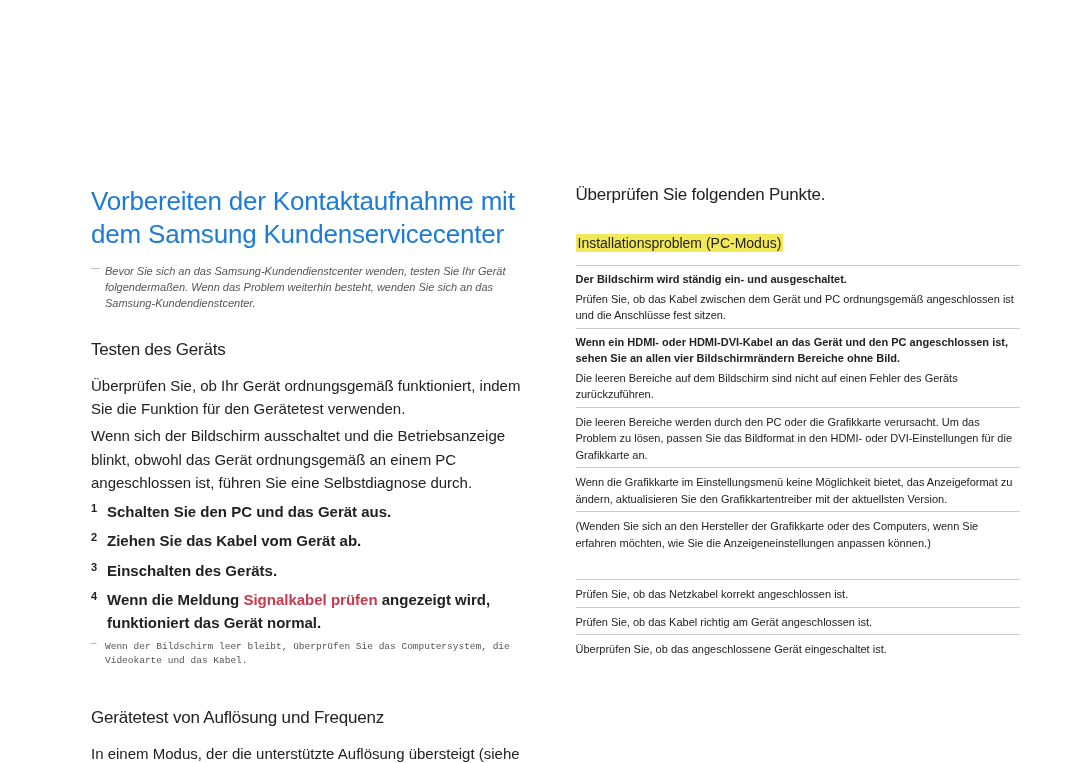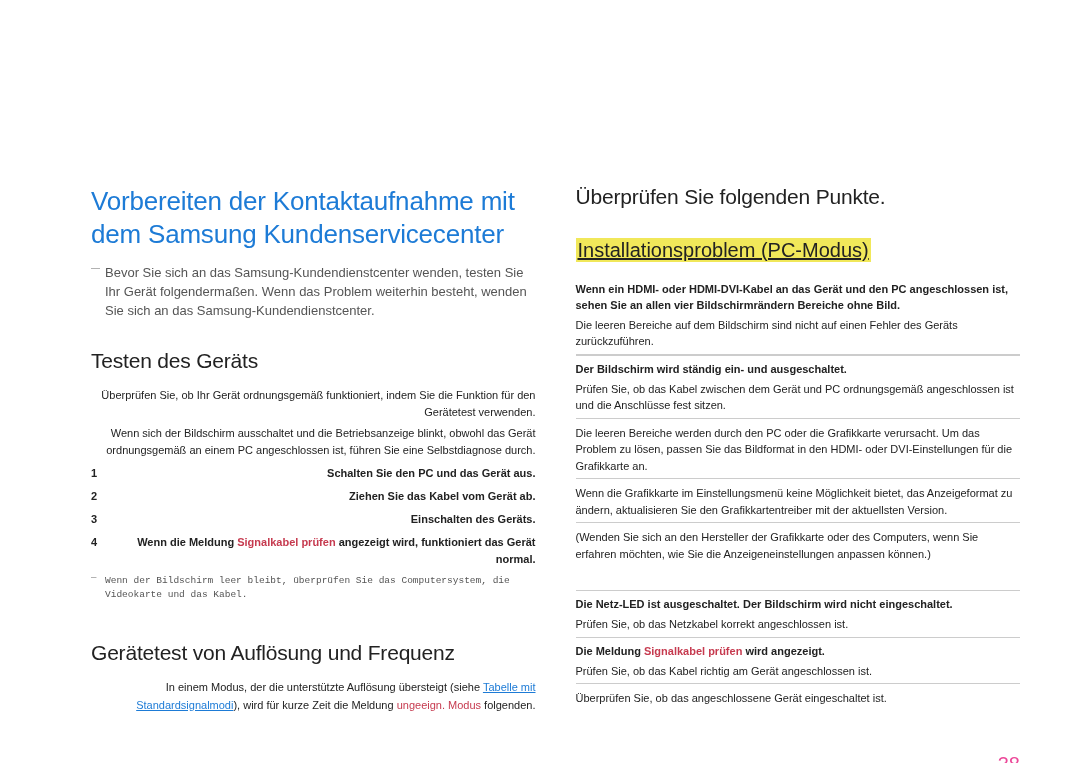--- a/index.html
+++ b/index.html
@@ -1,32 +1,32 @@
 <!DOCTYPE html>
 <html><head>
 <meta charset="utf-8">
 <style>
   * { margin: 0; padding: 0; box-sizing: border-box; }
   html, body { width: 1080px; height: 763px; font-family: Arial, Helvetica, sans-serif; color: #222; background: #fff; }
   .page { padding: 185px 60px 0 71px; display: grid; grid-template-columns: 1fr 1fr; column-gap: 40px; position: relative; margin-left: 20px; }
   .col { display: flex; flex-direction: column; }
   h1 { font-size: 26px; font-weight: 400; color: #1d7bd6; line-height: 1.25; margin-bottom: 14px; letter-spacing: -0.2px; }
-  .footnote { font-size: 13px; color: #555; line-height: 1.45; margin-bottom: 28px; position: relative; padding-left: 14px; }
+  .footnote { font-size: 11px; color: #555; line-height: 1.45; margin-bottom: 28px; position: relative; padding-left: 14px; font-style: italic; }
   .footnote::before { content: "—"; position: absolute; left: 0; top: -2px; font-size: 9px; color: #888; }
-  h2 { font-size: 21px; font-weight: 400; color: #222; margin-bottom: 14px; letter-spacing: -0.2px; }
-  p, li { font-size: 11px; line-height: 1.55; margin-bottom: 5px; text-align: right; }
+  h2 { font-size: 17px; font-weight: 400; color: #222; margin-bottom: 14px; letter-spacing: -0.2px; }
+  p, li { font-size: 15px; line-height: 1.55; margin-bottom: 5px; }
   ol { list-style: none; counter-reset: item; margin-top: 6px; margin-bottom: 6px; font-weight: bold; }
   ol li { counter-increment: item; position: relative; padding-left: 16px; margin-bottom: 6px; }
   ol li::before { content: counter(item); position: absolute; left: 0; font-size: 11px; }
   .link { color: #1d7bd6; text-decoration: underline; }
   .redtxt { color: #c63a4f; }
   .sect { margin-bottom: 28px; }
   .footnote-small { font-size: 9.5px; color: #555; line-height: 1.45; position: relative; padding-left: 14px; margin-top: 2px; font-family: Liberation Mono, monospace; }
   .footnote-small::before { content: "—"; position: absolute; left: 0; top: -2px; font-size: 9px; color: #888; }
-  h3 { font-size: 20px; font-weight: 400; margin-bottom: 14px; margin-top: 6px; text-decoration: underline; }
+  h3 { font-size: 14px; font-weight: 400; margin-bottom: 14px; margin-top: 6px; }
   h3 .hl { background: #f1e85a; padding: 1px 2px; }
   .qa { border-bottom: 1px solid #ccc; padding: 6px 0 4px 0; }
   .qa:last-child { border-bottom: none; }
   .q { font-size: 11px; font-weight: bold; line-height: 1.45; margin-bottom: 3px; }
   .a { font-size: 11px; line-height: 1.5; }
   .right-col h2 { margin-bottom: 24px; }
   .qa-block .hr-top { border-top: 1px solid #ccc; }
   .pagenum { position: absolute; right: 60px; bottom: -30px; color: #ec4899; font-size: 20px; }
   .sect p { margin-bottom: 4px; }
   .spacer12 { height: 12px; }
@@ -63,51 +63,47 @@
         <span>In einem Modus, der die unterstützte Auflösung übersteigt (siehe </span><span class="link">Tabelle mit Standardsignalmodi</span><span>), wird für kurze Zeit die Meldung </span><span class="redtxt">ungeeign. Modus</span><span> folgenden.</span>
       </p>
     </div>
   </div>
 
   <div class="col right-col">
     <h2>Überprüfen Sie folgenden Punkte.</h2>
 
     <h3><span class="hl">Installationsproblem (PC-Modus)</span></h3>
     <div class="qa-block">
+      <div class="qa hr-top">
+        <div class="q">Der Bildschirm wird ständig ein- und ausgeschaltet.</div>
+        <div class="a">Prüfen Sie, ob das Kabel zwischen dem Gerät und PC ordnungsgemäß angeschlossen ist und die Anschlüsse fest sitzen.</div>
+      </div>
       <div class="qa">
         <div class="q">Wenn ein HDMI- oder HDMI-DVI-Kabel an das Gerät und den PC angeschlossen ist, sehen Sie an allen vier Bildschirmrändern Bereiche ohne Bild.</div>
         <div class="a">Die leeren Bereiche auf dem Bildschirm sind nicht auf einen Fehler des Geräts zurückzuführen.</div>
-      </div>
-      <div class="qa hr-top">
-        <div class="q">Der Bildschirm wird ständig ein- und ausgeschaltet.</div>
-        <div class="a">Prüfen Sie, ob das Kabel zwischen dem Gerät und PC ordnungsgemäß angeschlossen ist und die Anschlüsse fest sitzen.</div>
       </div>
       <div class="qa">
         <div class="a">Die leeren Bereiche werden durch den PC oder die Grafikkarte verursacht. Um das Problem zu lösen, passen Sie das Bildformat in den HDMI- oder DVI-Einstellungen für die Grafikkarte an.</div>
       </div>
       <div class="qa">
         <div class="a">Wenn die Grafikkarte im Einstellungsmenü keine Möglichkeit bietet, das Anzeigeformat zu ändern, aktualisieren Sie den Grafikkartentreiber mit der aktuellsten Version.</div>
       </div>
       <div class="qa" style="border-bottom:none;">
         <div class="a">(Wenden Sie sich an den Hersteller der Grafikkarte oder des Computers, wenn Sie erfahren möchten, wie Sie die Anzeigeneinstellungen anpassen können.)</div>
       </div>
     </div>
 
     <div class="spacer12"></div>
     <div class="spacer12"></div>
 
     <div class="qa-block">
       <div class="qa hr-top">
-        <div class="q">Die Netz-LED ist ausgeschaltet. Der Bildschirm wird nicht eingeschaltet.</div>
         <div class="a">Prüfen Sie, ob das Netzkabel korrekt angeschlossen ist.</div>
       </div>
       <div class="qa">
-        <div class="q">
-          <span>Die Meldung </span><span class="redtxt">Signalkabel prüfen</span><span> wird angezeigt.</span>
-        </div>
         <div class="a">Prüfen Sie, ob das Kabel richtig am Gerät angeschlossen ist.</div>
       </div>
       <div class="qa">
         <div class="a">Überprüfen Sie, ob das angeschlossene Gerät eingeschaltet ist.</div>
       </div>
     </div>
   </div>
 
   <div class="pagenum">38</div>
 </div>

